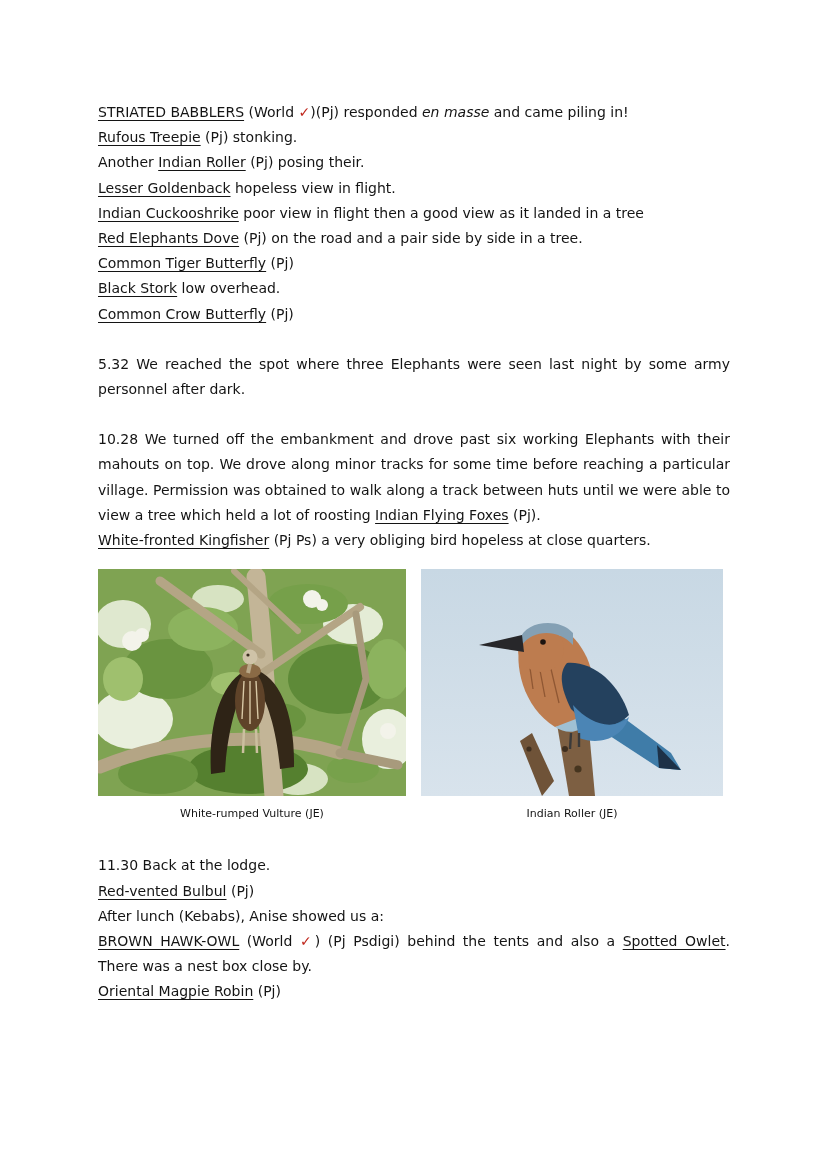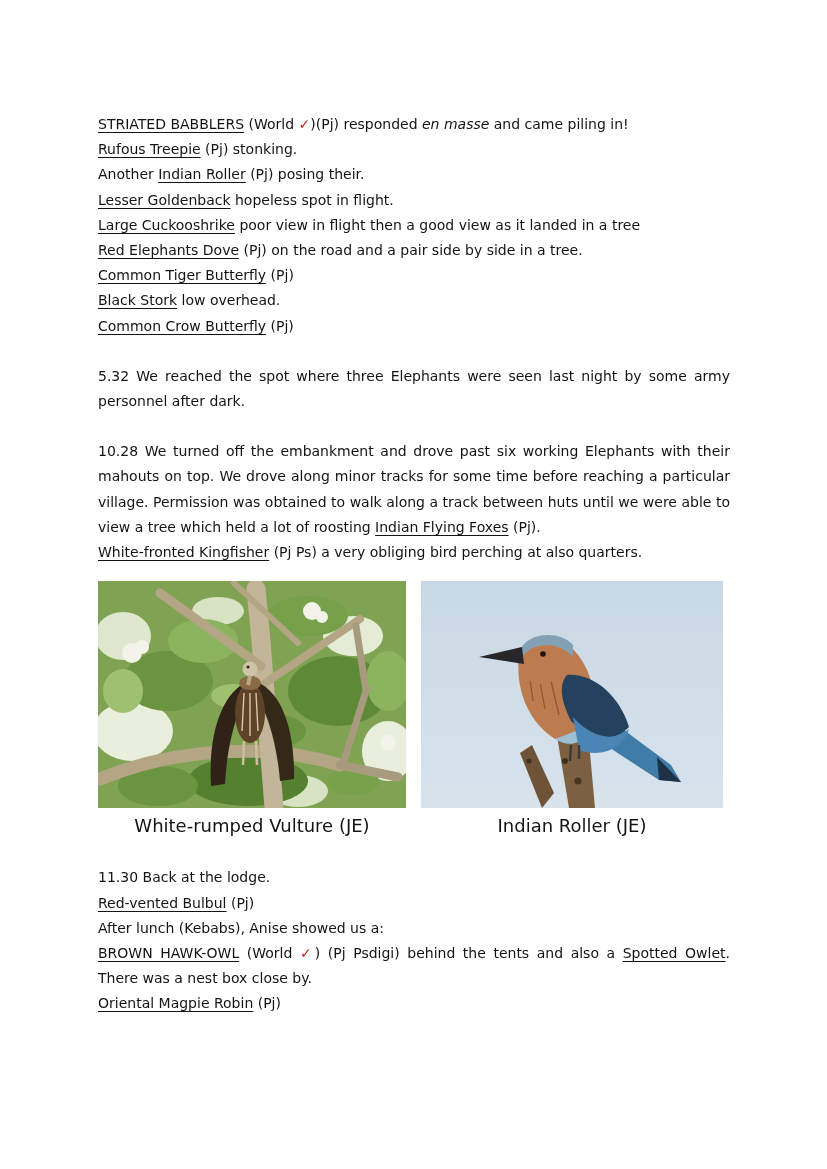--- a/index.html
+++ b/index.html
@@ -3,60 +3,60 @@
 <meta charset="utf-8">
 <style>
   html,body{margin:0;padding:0;}
   body{
     width:827px;height:1169px;background:#ffffff;
     font-family:"DejaVu Sans", sans-serif;
     color:#141414;
   }
   .page{position:relative;width:827px;height:1169px;overflow:hidden;background:#ffffff;}
   .content{
-    position:absolute;left:98px;top:112px;width:632px;
+    position:absolute;left:98px;top:100px;width:632px;
     font-size:14px;line-height:25.2px;
   }
   .line{white-space:normal;}
   .para{text-align:justify;}
   .gap{height:25px;}
   .species{text-decoration:underline;text-underline-offset:3px;text-decoration-thickness:1.4px;}
   .em{font-style:italic;}
   .check{color:var(--check-color,#c0281e);font-weight:bold;}
   .figures{display:flex;gap:15px;margin-top:16px;}
   .fig{overflow:hidden;}
   .fig svg{display:block;}
   .fig-left{width:308px;height:227px;}
   .fig-right{width:302px;height:227px;}
   .captions{display:flex;gap:15px;margin-top:5px;margin-bottom:27px;}
-  .cap{text-align:center;font-size:18px;}
+  .cap{text-align:center;font-size:11px;}
   .cap-left{width:308px;}
   .cap-right{width:302px;}
 </style>
 </head>
 <body>
 
 <div class="page">
   <div class="content">
 
     <div id="text-top">
         <div class="line"><span class="species">STRIATED BABBLERS</span><span> (World </span><span class="check">✓</span><span>)(Pj) responded </span><span class="em">en masse</span><span> and came piling in!</span></div>
         <div class="line"><span class="species">Rufous Treepie</span><span> (Pj) stonking.</span></div>
         <div class="line"><span>Another </span><span class="species">Indian Roller</span><span> (Pj) posing their.</span></div>
-        <div class="line"><span class="species">Lesser Goldenback</span><span> hopeless spot in flight.</span></div>
-        <div class="line"><span class="species">Large Cuckooshrike</span><span> poor view in flight then a good view as it landed in a tree</span></div>
+        <div class="line"><span class="species">Lesser Goldenback</span><span> hopeless view in flight.</span></div>
+        <div class="line"><span class="species">Indian Cuckooshrike</span><span> poor view in flight then a good view as it landed in a tree</span></div>
         <div class="line"><span class="species">Red Elephants Dove</span><span> (Pj) on the road and a pair side by side in a tree.</span></div>
         <div class="line"><span class="species">Common Tiger Butterfly</span><span> (Pj)</span></div>
         <div class="line"><span class="species">Black Stork</span><span> low overhead.</span></div>
         <div class="line"><span class="species">Common Crow Butterfly</span><span> (Pj)</span></div>
         <div class="gap"></div>
         <div class="para"><span>5.32 We reached the spot where three Elephants were seen last night by some army personnel after dark.</span></div>
         <div class="gap"></div>
         <div class="para"><span>10.28 We turned off the embankment and drove past six working Elephants with their mahouts on top. We drove along minor tracks for some time before reaching a particular village. Permission was obtained to walk along a track between huts until we were able to view a tree which held a lot of roosting </span><span class="species">Indian Flying Foxes</span><span> (Pj).</span></div>
-        <div class="para"><span class="species">White-fronted Kingfisher</span><span> (Pj Ps) a very obliging bird perching at also quarters.</span></div>
+        <div class="para"><span class="species">White-fronted Kingfisher</span><span> (Pj Ps) a very obliging bird hopeless at close quarters.</span></div>
       </div>
 
     <div class="figures">
       <div class="fig fig-left">
         <svg width="308" height="227" viewBox="0 0 308 227">
           <rect width="308" height="227" fill="#7fa352"></rect>
 
           <ellipse cx="35" cy="150" rx="40" ry="30" fill="#e9efdd"></ellipse>
           <ellipse cx="25" cy="55" rx="28" ry="24" fill="#dfe8cf"></ellipse>
           <ellipse cx="255" cy="55" rx="30" ry="20" fill="#e4ecd6"></ellipse>

